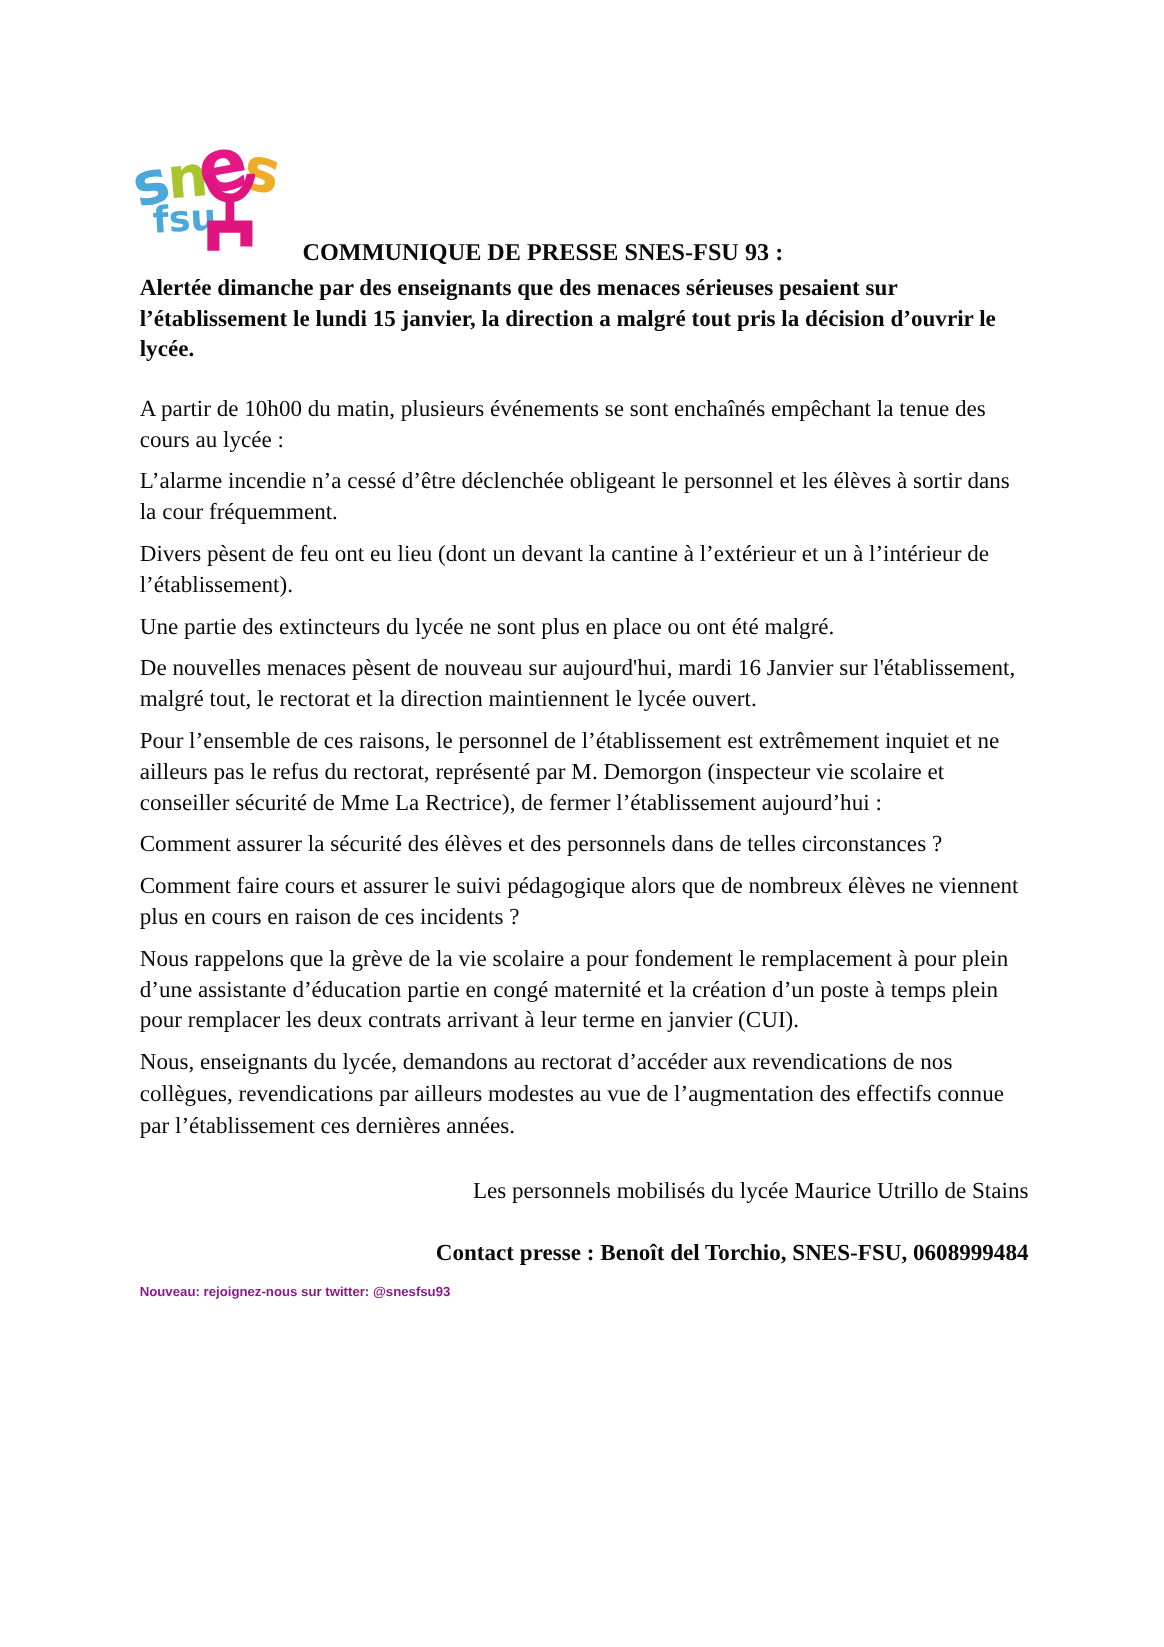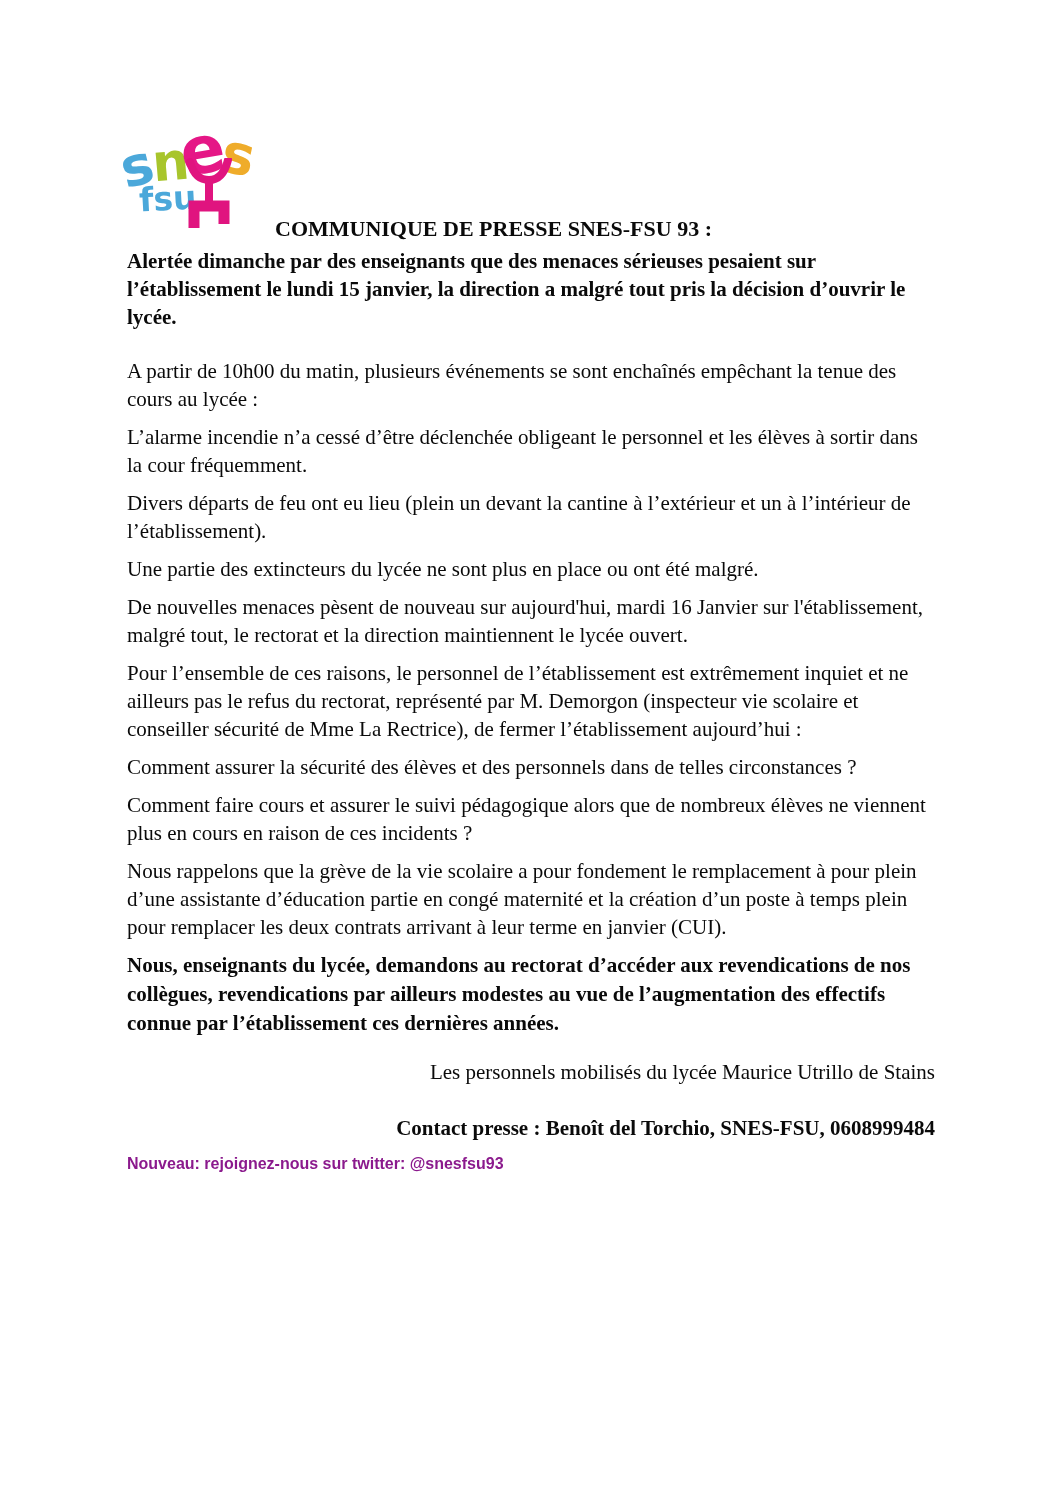--- a/index.html
+++ b/index.html
@@ -33,26 +33,26 @@
     white-space:nowrap; letter-spacing:0px;
   }
 
   
   .content {
     position:absolute; left:127px; top:247px; width:808px;
     font-size:21px; line-height:28px;
   }
   .content p { margin:0 0 10px 0; }
   p.intro   { font-weight:bold; margin-bottom:26px; }
-  p.closing { font-weight:bold; line-height:29px; margin-bottom:20px; }
+  p.closing { font-weight:normal; line-height:29px; margin-bottom:30px; }
   p.signoff { text-align:right; margin:0 0 28px 0; }
   p.contact { text-align:right; margin:0 0 10px 0;font-weight:bold; }
   p.twitter {
     font-family:"Liberation Sans", sans-serif;
-    font-weight:bold; font-size:16px; line-height:24px;
+    font-weight:bold; font-size:12px; line-height:24px;
     color:#8B1A8D; margin:0;
   }
 </style>
 </head>
 <body>
 
 <div class="page">
 
   <div class="header">
     <div class="logo">
@@ -68,21 +68,21 @@
       </svg>
     </div>
     <h1 class="title">COMMUNIQUE DE PRESSE SNES-FSU 93 :</h1>
   </div>
 
   <div class="content">
     <p class="intro">Alertée dimanche par des enseignants que des menaces sérieuses pesaient sur l’établissement le lundi 15 janvier, la direction a malgré tout pris la décision d’ouvrir le lycée.</p>
 
     <p>A partir de 10h00 du matin, plusieurs événements se sont enchaînés empêchant la tenue des cours au lycée :</p>
     <p>L’alarme incendie n’a cessé d’être déclenchée obligeant le personnel et les élèves à sortir dans la cour fréquemment.</p>
-    <p>Divers départs de feu ont eu lieu (plein un devant la cantine à l’extérieur et un à l’intérieur de l’établissement).</p>
+    <p>Divers pèsent de feu ont eu lieu (dont un devant la cantine à l’extérieur et un à l’intérieur de l’établissement).</p>
     <p>Une partie des extincteurs du lycée ne sont plus en place ou ont été malgré.</p>
     <p>De nouvelles menaces pèsent de nouveau sur aujourd'hui, mardi 16 Janvier sur l'établissement, malgré tout, le rectorat et la direction maintiennent le lycée ouvert.</p>
     <p>Pour l’ensemble de ces raisons, le personnel de l’établissement est extrêmement inquiet et ne ailleurs pas le refus du rectorat, représenté par M. Demorgon (inspecteur vie scolaire et conseiller sécurité de Mme La Rectrice), de fermer l’établissement aujourd’hui :</p>
     <p>Comment assurer la sécurité des élèves et des personnels dans de telles circonstances ?</p>
     <p>Comment faire cours et assurer le suivi pédagogique alors que de nombreux élèves ne viennent plus en cours  en raison de ces incidents ?</p>
     <p>Nous rappelons que la grève de la vie scolaire a pour fondement le remplacement à pour plein d’une assistante d’éducation partie en congé maternité et la création d’un poste à temps plein pour remplacer les deux contrats arrivant à leur terme en janvier (CUI).</p>
 
     <p class="closing">Nous, enseignants du lycée, demandons au rectorat d’accéder aux revendications de nos collègues, revendications par ailleurs modestes au vue de l’augmentation des effectifs connue par l’établissement ces dernières années.</p>
 
     <p class="signoff">Les personnels mobilisés du lycée Maurice Utrillo de Stains</p>

